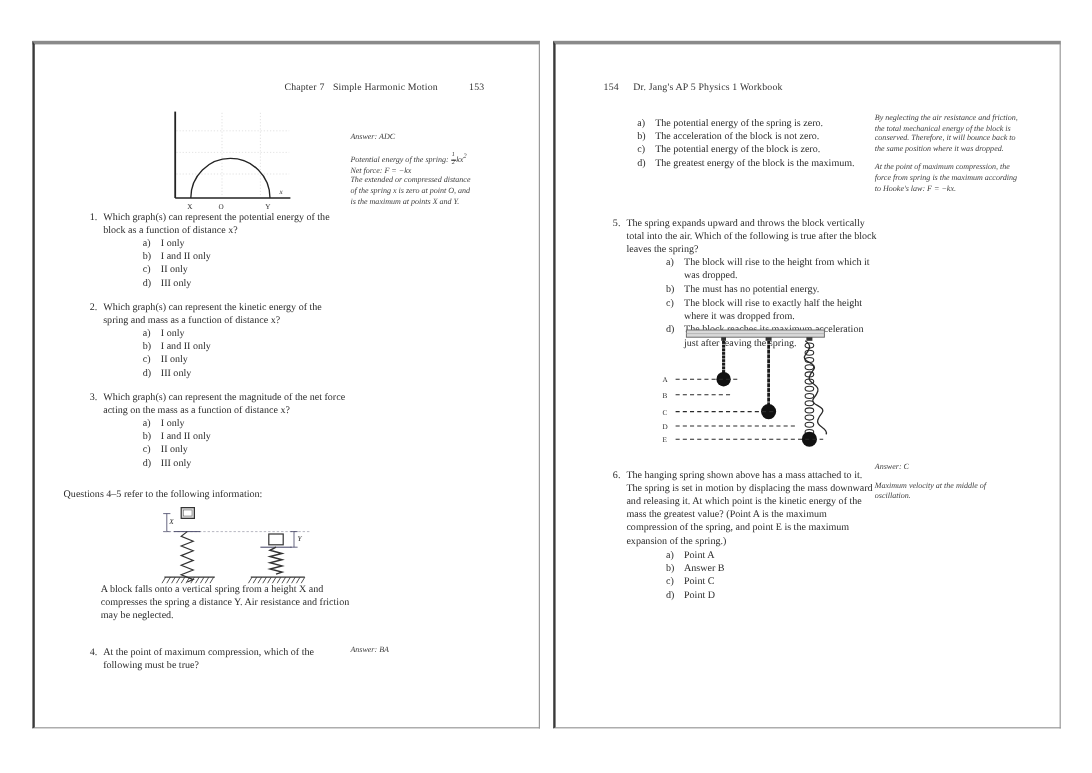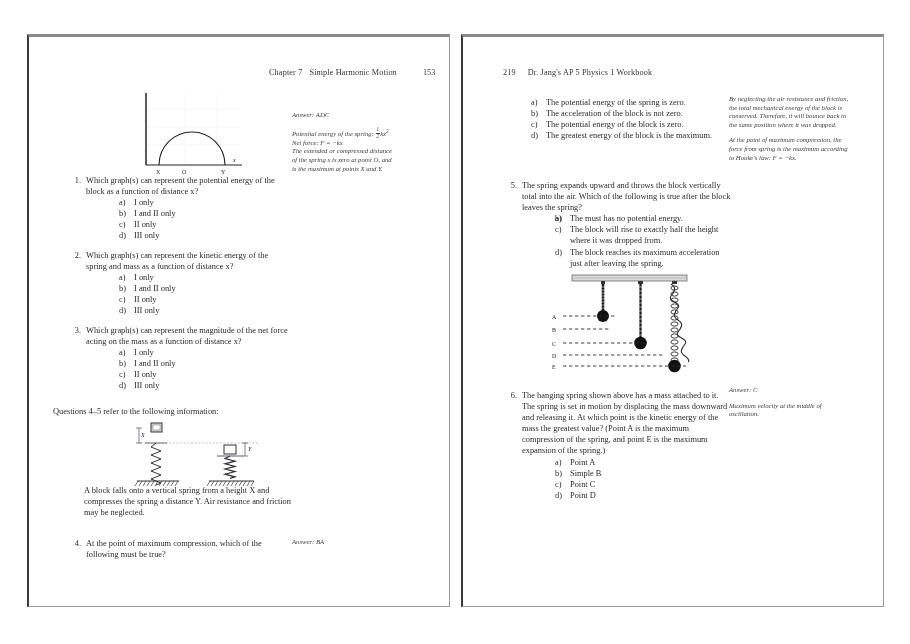--- a/index.html
+++ b/index.html
@@ -104,21 +104,21 @@
   .lbl-rm { font-family: "Liberation Serif", serif; font-size: 6px; fill: #2a2a2a; }
 </style>
 </head>
 <body>
 
 <div id="root">
 
   <div class="page left">
     <div class="page-inner">
 
-      <div class="runhead" style="left:208px; top:31px;margin-left:32px;">
+      <div class="runhead" style="left:208px; top:31px;">
         <span class="chap">Chapter 7</span><span class="chaptitle">Simple Harmonic Motion</span><span class="pageno">153</span>
       </div>
 
       <div class="fig-arc" style="left:100px; top:52px;">
         <svg width="122" height="88" viewBox="0 0 122 88">
 
           <g stroke="#cfcfcf" stroke-width="0.5" stroke-dasharray="1,1.6">
             <line x1="18" y1="20" x2="112" y2="20"></line>
             <line x1="18" y1="38" x2="112" y2="38"></line>
             <line x1="18" y1="56" x2="112" y2="56"></line>
@@ -263,41 +263,41 @@
 
       <div class="margnote" style="left:263px; top:501px; width:120px;">Answer: BA</div>
 
     </div>
   </div>
 
   <div class="page right">
     <div class="page-inner">
 
       <div class="runhead" style="left:40px; top:31px;">
-        <span>219</span><span style="margin-left:12px;">Dr. Jang's AP 5 Physics 1 Workbook</span>
+        <span>154</span><span style="margin-left:12px;">Dr. Jang's AP 5 Physics 1 Workbook</span>
       </div>
 
       <ul class="choices" style="position:absolute; left:68px; top:60px; width:210px; margin-left:0;">
         <li><span class="lbl">a)</span><span>The potential energy of the spring is zero.</span></li>
         <li><span class="lbl">b)</span><span>The acceleration of the block is not zero.</span></li>
         <li><span class="lbl">c)</span><span>The potential energy of the block is zero.</span></li>
         <li><span class="lbl">d)</span><span>The greatest energy of the block is the maximum.</span></li>
       </ul>
 
       <div class="margnote" style="left:266px; top:58px; width:122px;">
         <p>By neglecting the air resistance and friction, the total mechanical energy of the block is conserved. Therefore, it will bounce back to the same position where it was dropped.</p>
         <p>At the point of maximum compression, the force from spring is the maximum according to Hooke's law: F = −kx.</p>
       </div>
 
       <div class="qblock" style="left:40px; top:143px; width:230px;">
         <span class="qnum">5.</span>
         <div class="qbody">
           <p>The spring expands upward and throws the block vertically total into the air. Which of the following is true after the block leaves the spring?</p>
           <ul class="choices">
-            <li><span class="lbl">a)</span></li>
+            <li><span class="lbl">a)</span><span>The block will rise to the height from which it was dropped.</span></li>
             <li><span class="lbl">b)</span><span>The must has no potential energy.</span></li>
             <li><span class="lbl">c)</span><span>The block will rise to exactly half the height where it was dropped from.</span></li>
             <li><span class="lbl">d)</span><span>The block reaches its maximum acceleration just after leaving the spring.</span></li>
           </ul>
         </div>
       </div>
 
       <div class="fig-hang" style="left:82px; top:238px;">
         <svg width="165" height="105" viewBox="0 0 165 105">
 
@@ -378,21 +378,21 @@
           <text class="lbl-rm" x="7" y="93.5">E</text>
         </svg>
       </div>
 
       <div class="qblock" style="left:40px; top:353px; width:230px;">
         <span class="qnum">6.</span>
         <div class="qbody">
           <p>The hanging spring shown above has a mass attached to it. The spring is set in motion by displacing the mass downward and releasing it. At which point is the kinetic energy of the mass the greatest value? (Point A is the maximum compression of the spring, and point E is the maximum expansion of the spring.)</p>
           <ul class="choices">
             <li><span class="lbl">a)</span><span>Point A</span></li>
-            <li><span class="lbl">b)</span><span>Simple B</span></li>
+            <li><span class="lbl">b)</span><span>Answer B</span></li>
             <li><span class="lbl">c)</span><span>Point C</span></li>
             <li><span class="lbl">d)</span><span>Point D</span></li>
           </ul>
         </div>
       </div>
 
       <div class="margnote" style="left:266px; top:349px; width:122px;">
         <p>Answer: C</p>
         <p>Maximum velocity at the middle of oscillation.</p>
       </div>

